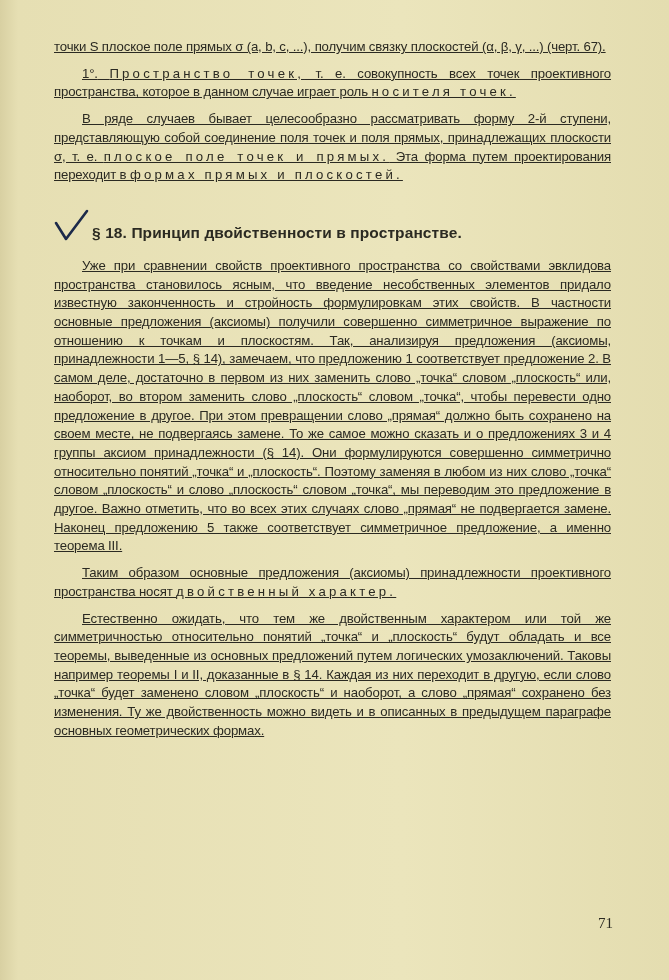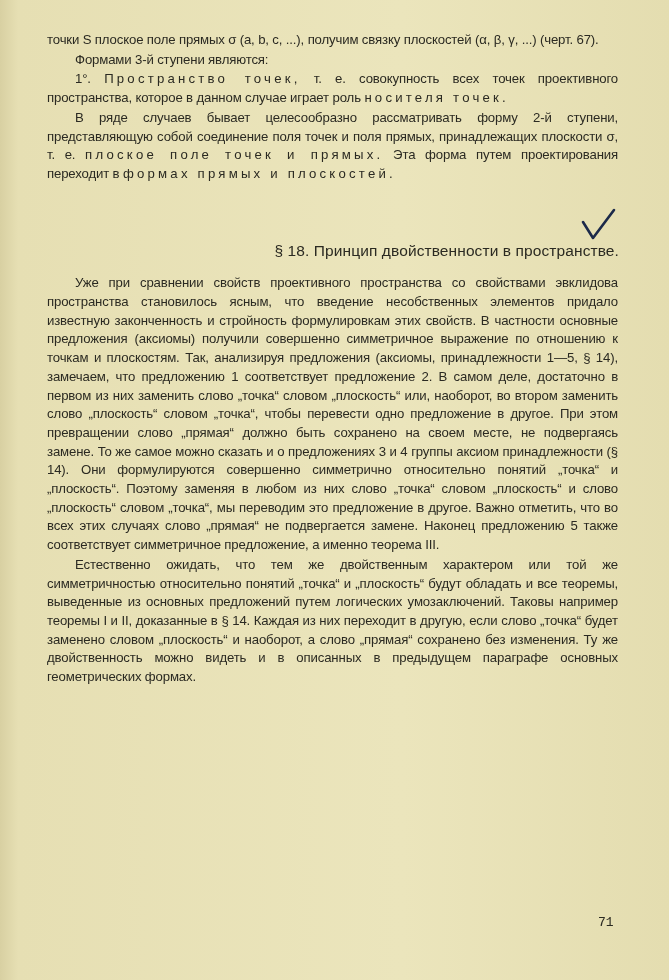--- a/index.html
+++ b/index.html
@@ -11,45 +11,43 @@
       color: #2b2a22;
       position: relative;
     }
     .page {
       position: absolute; left: 46px; top: 30px; width: 573px;
       font-size: 13.2px; line-height: 18.7px;
       text-align: justify;
       font-family: "Liberation Sans Narrow", "Liberation Sans", sans-serif;
       letter-spacing: -0.15px;
     }
-    .page p { margin: 1px; text-indent: 0; }
+    .page p { margin: 8px; text-indent: 0; text-decoration: underline; }
     .page p.ind { text-indent: 28px; }
     .sp { letter-spacing: 3.2px; }
     .heading {
       margin: 24px 0 14px 0;
-      font-size: 15.5px; font-weight: normal;
+      font-size: 15.5px; font-weight: bold;
       display: flex; align-items: flex-end;
       letter-spacing: 0.1px;
       position: relative;
-      flex-direction: column;
     }
     .check {
       width: 36px; height: 34px; display: inline-block; margin-left: 8px; margin-right: 2px;
     }
     .pagenum {
-      position: absolute; left: 598px; top: 915px; font-size: 13px;
-      font-family: Liberation Mono, monospace;
+      position: absolute; left: 598px; top: 915px; font-size: 15px;
+      font-family: Liberation Serif, serif;
     }
   </style>
 </head>
 <body>
 
 <div class="page">
   <p>точки S плоское поле прямых σ (a, b, c, ...), получим связку плоскостей (α, β, γ, ...) (черт. 67).</p>
-  <p class="ind">Формами 3-й ступени являются:</p>
 
   <p class="ind">
     <span>1°.</span>
     <span class="sp">Пространство точек,</span><span> т. е. совокупность всех точек проективного пространства, которое в данном случае играет роль </span><span class="sp">носителя точек.</span>
   </p>
 
 
   <p class="ind">
     <span>В ряде случаев бывает целесообразно рассматривать форму 2-й ступени, представляющую собой соединение поля точек и поля прямых, принадлежащих плоскости σ, т. е. </span><span class="sp">плоское поле точек и прямых.</span><span> Эта форма путем проектирования переходит в </span><span class="sp">формах прямых и плоскостей.</span>
   </p>
@@ -57,17 +55,20 @@
 
   <div class="heading">
     <svg class="check" viewBox="0 0 36 34">
       <path d="M2 14 L12 30 L33 2" fill="none" stroke="#1c2a4a" stroke-width="2.6" stroke-linecap="round" stroke-linejoin="round"></path>
     </svg>
     <span>§ 18. Принцип двойственности в пространстве.</span>
   </div>
 
   <p class="ind">Уже при сравнении свойств проективного пространства со свойствами эвклидова пространства становилось ясным, что введение несобственных элементов придало известную законченность и стройность формулировкам этих свойств. В частности основные предложения (аксиомы) получили совершенно симметричное выражение по отношению к точкам и плоскостям. Так, анализируя предложения (аксиомы, принадлежности 1—5, § 14), замечаем, что предложению 1 соответствует предложение 2. В самом деле, достаточно в первом из них заменить слово „точка“ словом „плоскость“ или, наоборот, во втором заменить слово „плоскость“ словом „точка“, чтобы перевести одно предложение в другое. При этом превращении слово „прямая“ должно быть сохранено на своем месте, не подвергаясь замене. То же самое можно сказать и о предложениях 3 и 4 группы аксиом принадлежности (§ 14). Они формулируются совершенно симметрично относительно понятий „точка“ и „плоскость“. Поэтому заменяя в любом из них слово „точка“ словом „плоскость“ и слово „плоскость“ словом „точка“, мы переводим это предложение в другое. Важно отметить, что во всех этих случаях слово „прямая“ не подвергается замене. Наконец предложению 5 также соответствует симметричное предложение, а именно теорема III.</p>
 
+  <p class="ind">
+    <span>Таким образом основные предложения (аксиомы) принадлежности проективного пространства носят </span><span class="sp">двойственный характер.</span>
+  </p>
 
   <p class="ind">Естественно ожидать, что тем же двойственным характером или той же симметричностью относительно понятий „точка“ и „плоскость“ будут обладать и все теоремы, выведенные из основных предложений путем логических умозаключений. Таковы например теоремы I и II, доказанные в § 14. Каждая из них переходит в другую, если слово „точка“ будет заменено словом „плоскость“ и наоборот, а слово „прямая“ сохранено без изменения. Ту же двойственность можно видеть и в описанных в предыдущем параграфе основных геометрических формах.</p>
 </div>
 
 <div class="pagenum">71</div>
 
 </body></html>

